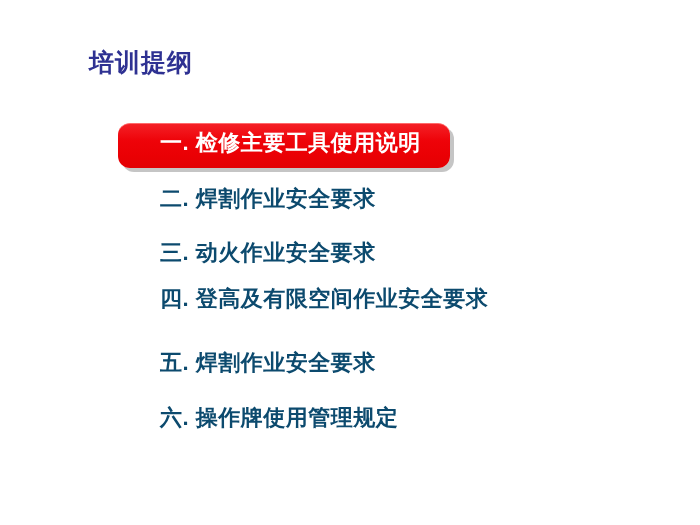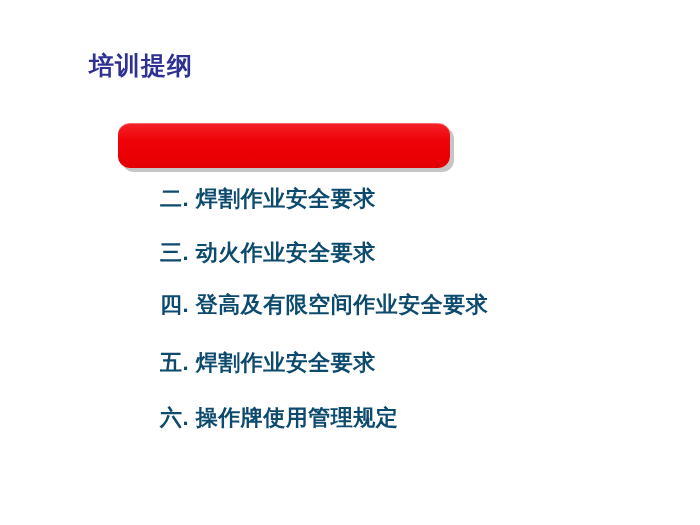--- a/index.html
+++ b/index.html
@@ -28,20 +28,21 @@
   #slide-title {
     position: absolute;
     left: 89px;
     top: 50px;
     font-size: 25px;
     font-weight: bold;
     color: #2e3192;
     letter-spacing: 1px;
     line-height: 1.2;
     white-space: nowrap;
+    font-family: Liberation Mono, monospace;
   }
 
   
   #outline-list {
     position: absolute;
     left: 0;
     top: 110px;
     width: 700px;
     margin: 0;
     padding: 0;
@@ -85,35 +86,36 @@
 
   .outline-item.highlight .outline-text {
     color: #ffffff;
     z-index: 3;
   }
 
   
   .row-0 { top: 10px; }
   .row-1 { top: 66px; }
   .row-2 { top: 120px; padding-left: 36px; }
-  .row-3 { top: 172px; }
+  .row-3 { top: 166px; }
   .row-4 { top: 230px; }
   .row-5 { top: 285px; text-align: right; }
 </style>
 </head>
 <body>
 
 <div id="slide">
 
   <div id="slide-title">培训提纲</div>
 
   <ul id="outline-list">
 
     <li class="outline-item highlight row-0">
       <span class="outline-chip"></span>
+      <span class="outline-text">一. 检修主要工具使用说明</span>
     </li>
 
     <li class="outline-item row-1">
       <span class="outline-text">二. 焊割作业安全要求</span>
     </li>
 
     <li class="outline-item row-2">
       <span class="outline-text">三. 动火作业安全要求</span>
     </li>
 

